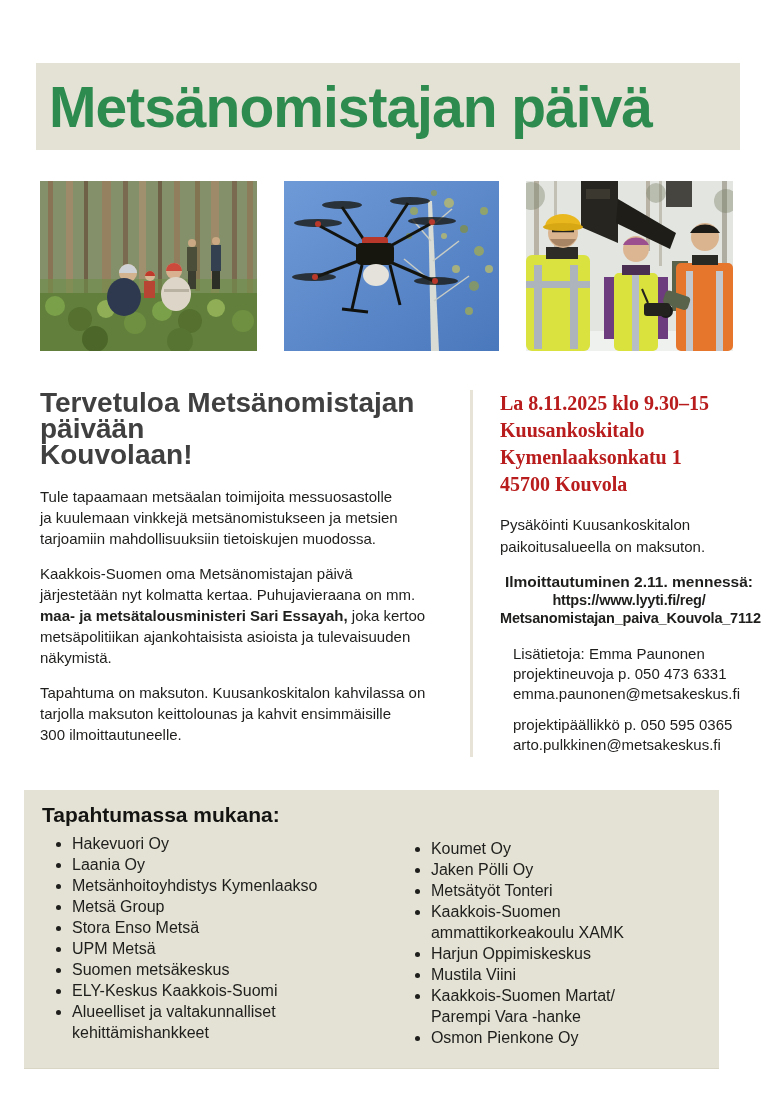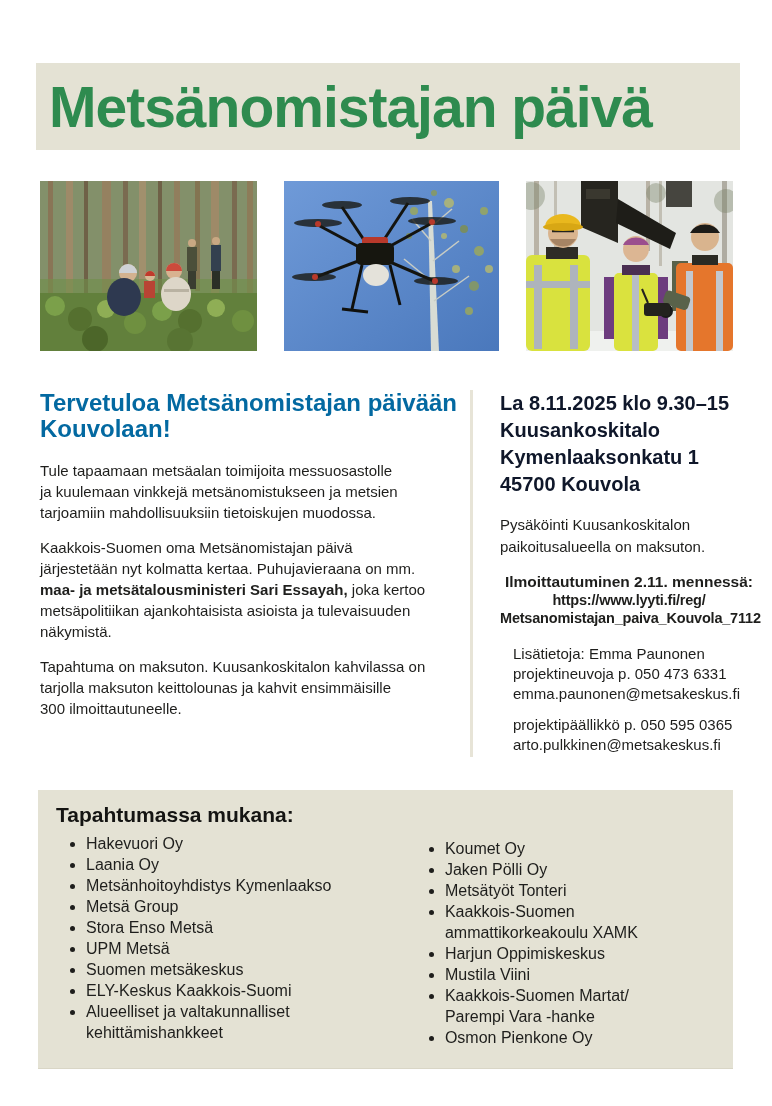--- a/index.html
+++ b/index.html
@@ -42,25 +42,25 @@
   .photos svg { display: block; }
 
   
   .col-left {
     position: absolute;
     left: 40px; top: 390px;
     width: 420px;
   }
   .col-left h2 {
     margin: 0;
-    font-size: 24px;
+    font-size: 28px;
     line-height: 26px;
     font-weight: bold;
     white-space: pre-line;
-    color: #0369a1;
+    color: #404040;
   }
   .col-left p {
     margin: 14px 0 0 0;
     font-size: 15px;
     line-height: 21px;
     white-space: pre-line;
   }
   .col-left p.first { margin-top: 18px; }
   .col-left p.justified { white-space: normal; text-align: justify; }
   .col-left b { font-weight: bold; }
@@ -76,21 +76,22 @@
     position: absolute;
     left: 500px; top: 390px;
     width: 258px;
   }
   .col-right .event-info {
     margin: 0;
     font-size: 20px;
     line-height: 27px;
     font-weight: bold;
     white-space: pre-line;
-    color: #0f172a;
+    color: #b91c1c;
+    font-family: Liberation Serif, serif;
   }
   .col-right .parking {
     margin: 16px 0 0 0;
     font-size: 15px;
     line-height: 22px;
     white-space: pre-line;
   }
   .reg { margin-top: 14px; text-align: center; }
   .reg .reg-head {
     font-size: 15.5px;
@@ -104,21 +105,21 @@
     letter-spacing: -0.2px;
     white-space: nowrap;
   }
   .contact { margin-top: 17px; font-size: 15px; line-height: 20px; margin-left: 13px; }
   .contact.second { margin-top: 11px; }
   .contact div { white-space: nowrap; }
 
   
   .participants {
     position: absolute;
-    left: 38px; top: 790px;
+    left: 24px; top: 790px;
     width: 695px; height: 279px;
     background: #e4e2d4;
     border-bottom: 1px solid #d9d6c6;
     box-sizing: border-box;
     padding: 13px 0 0 14px;
   }
   .participants h2 {
     margin: 0 0 0 4px;
     font-size: 21px;
     font-weight: bold;

